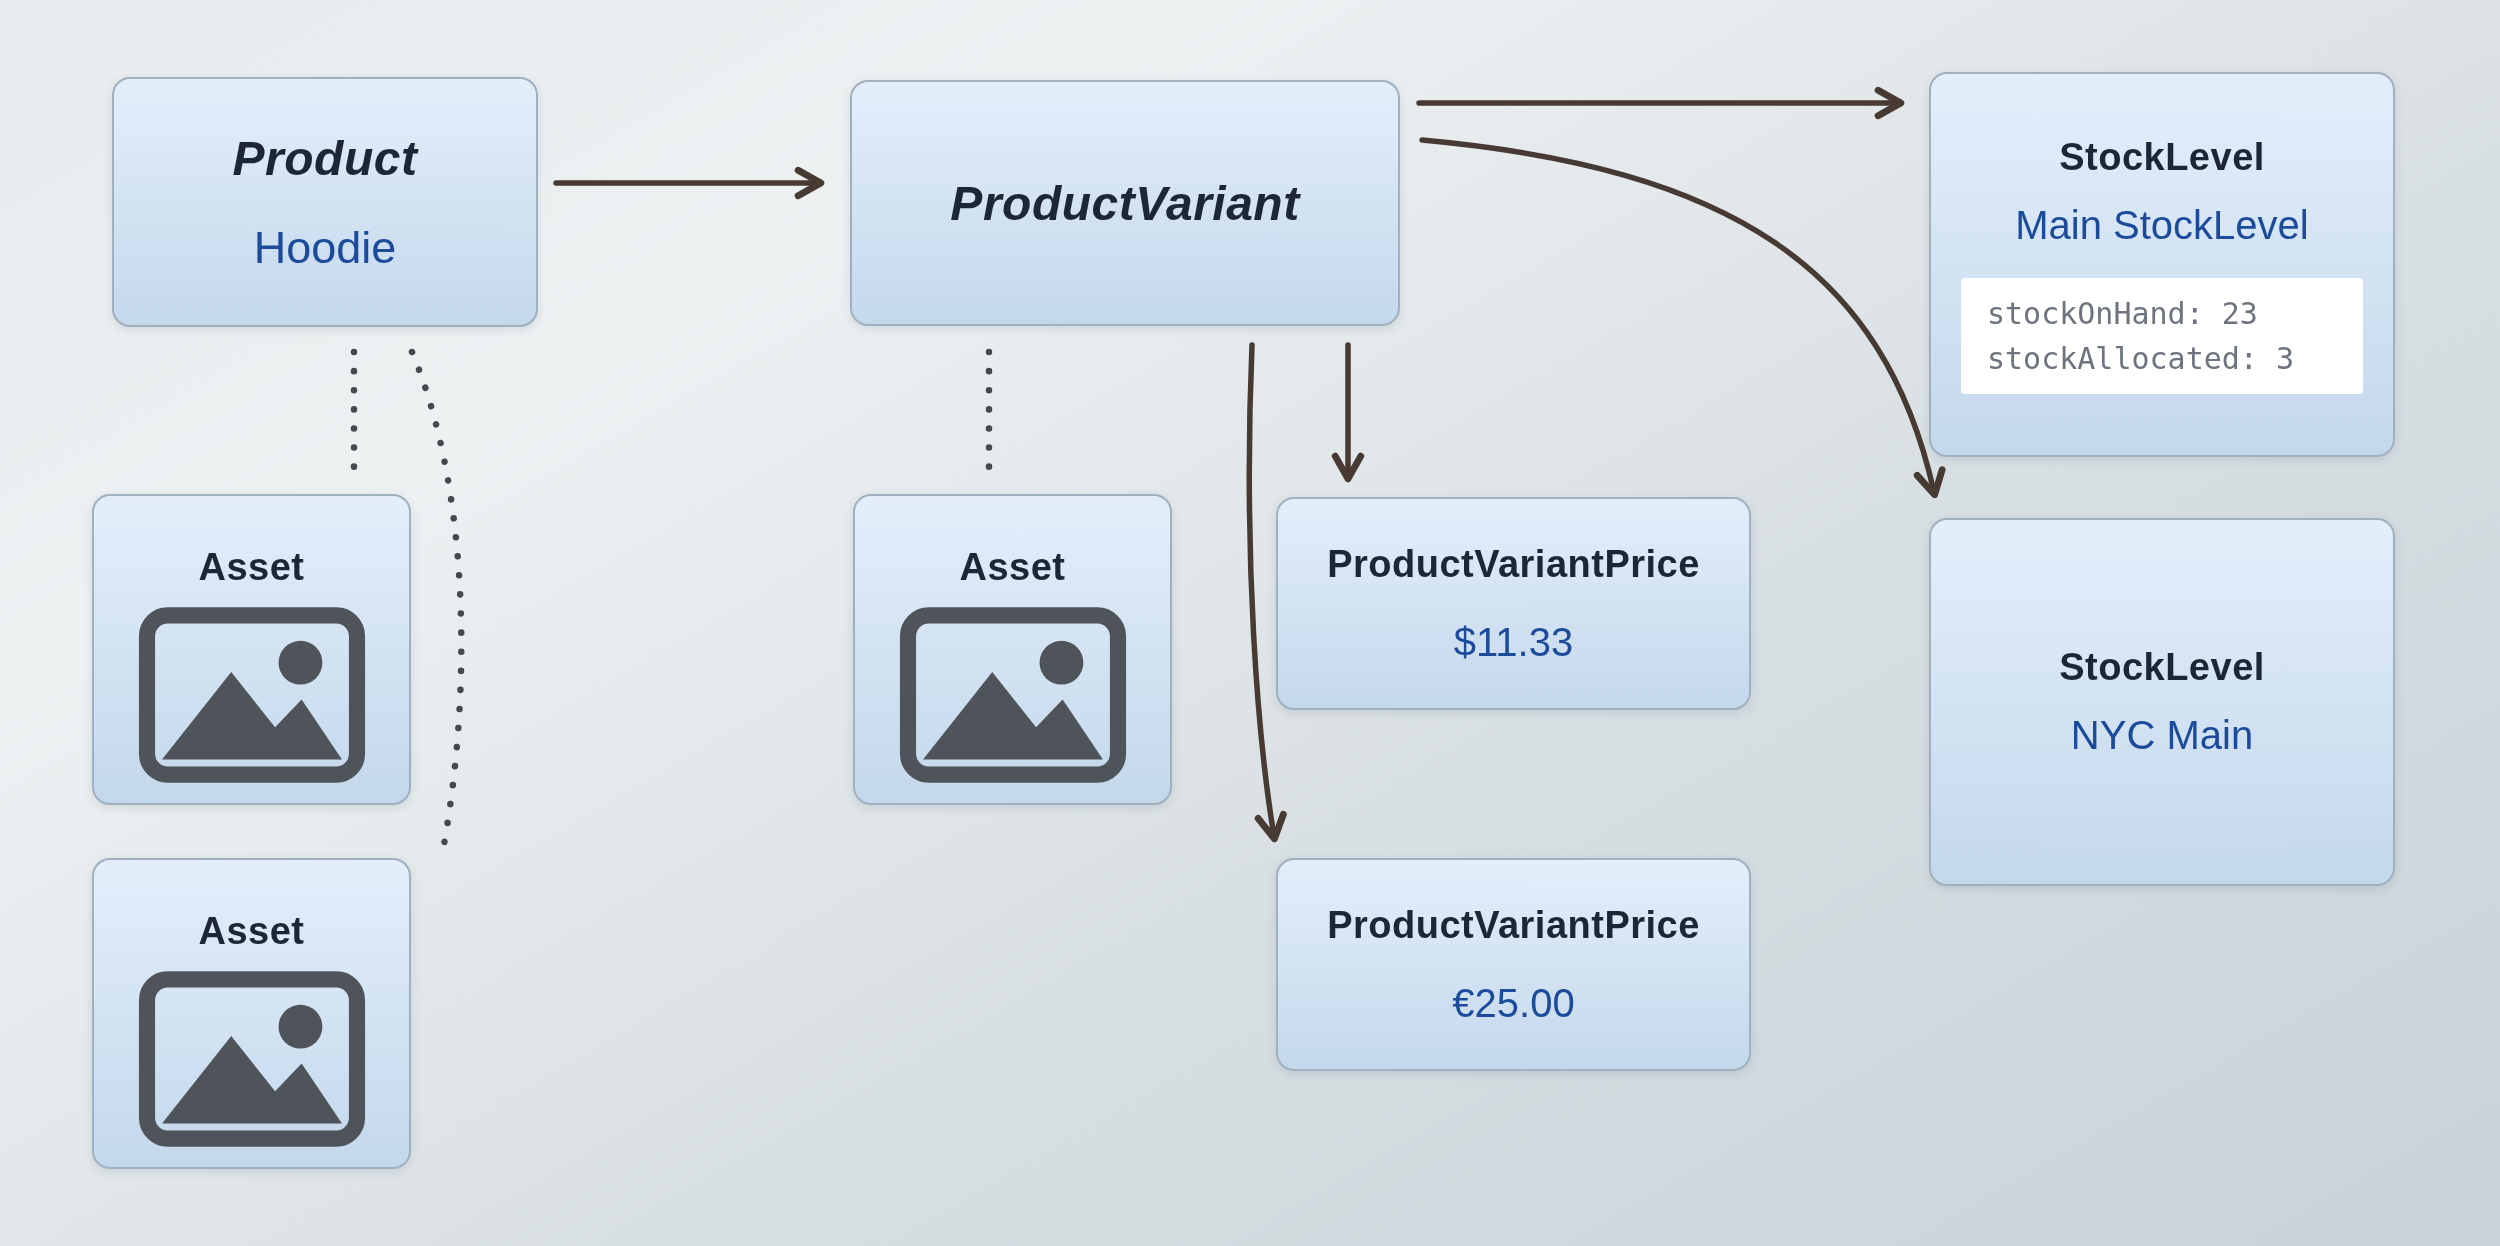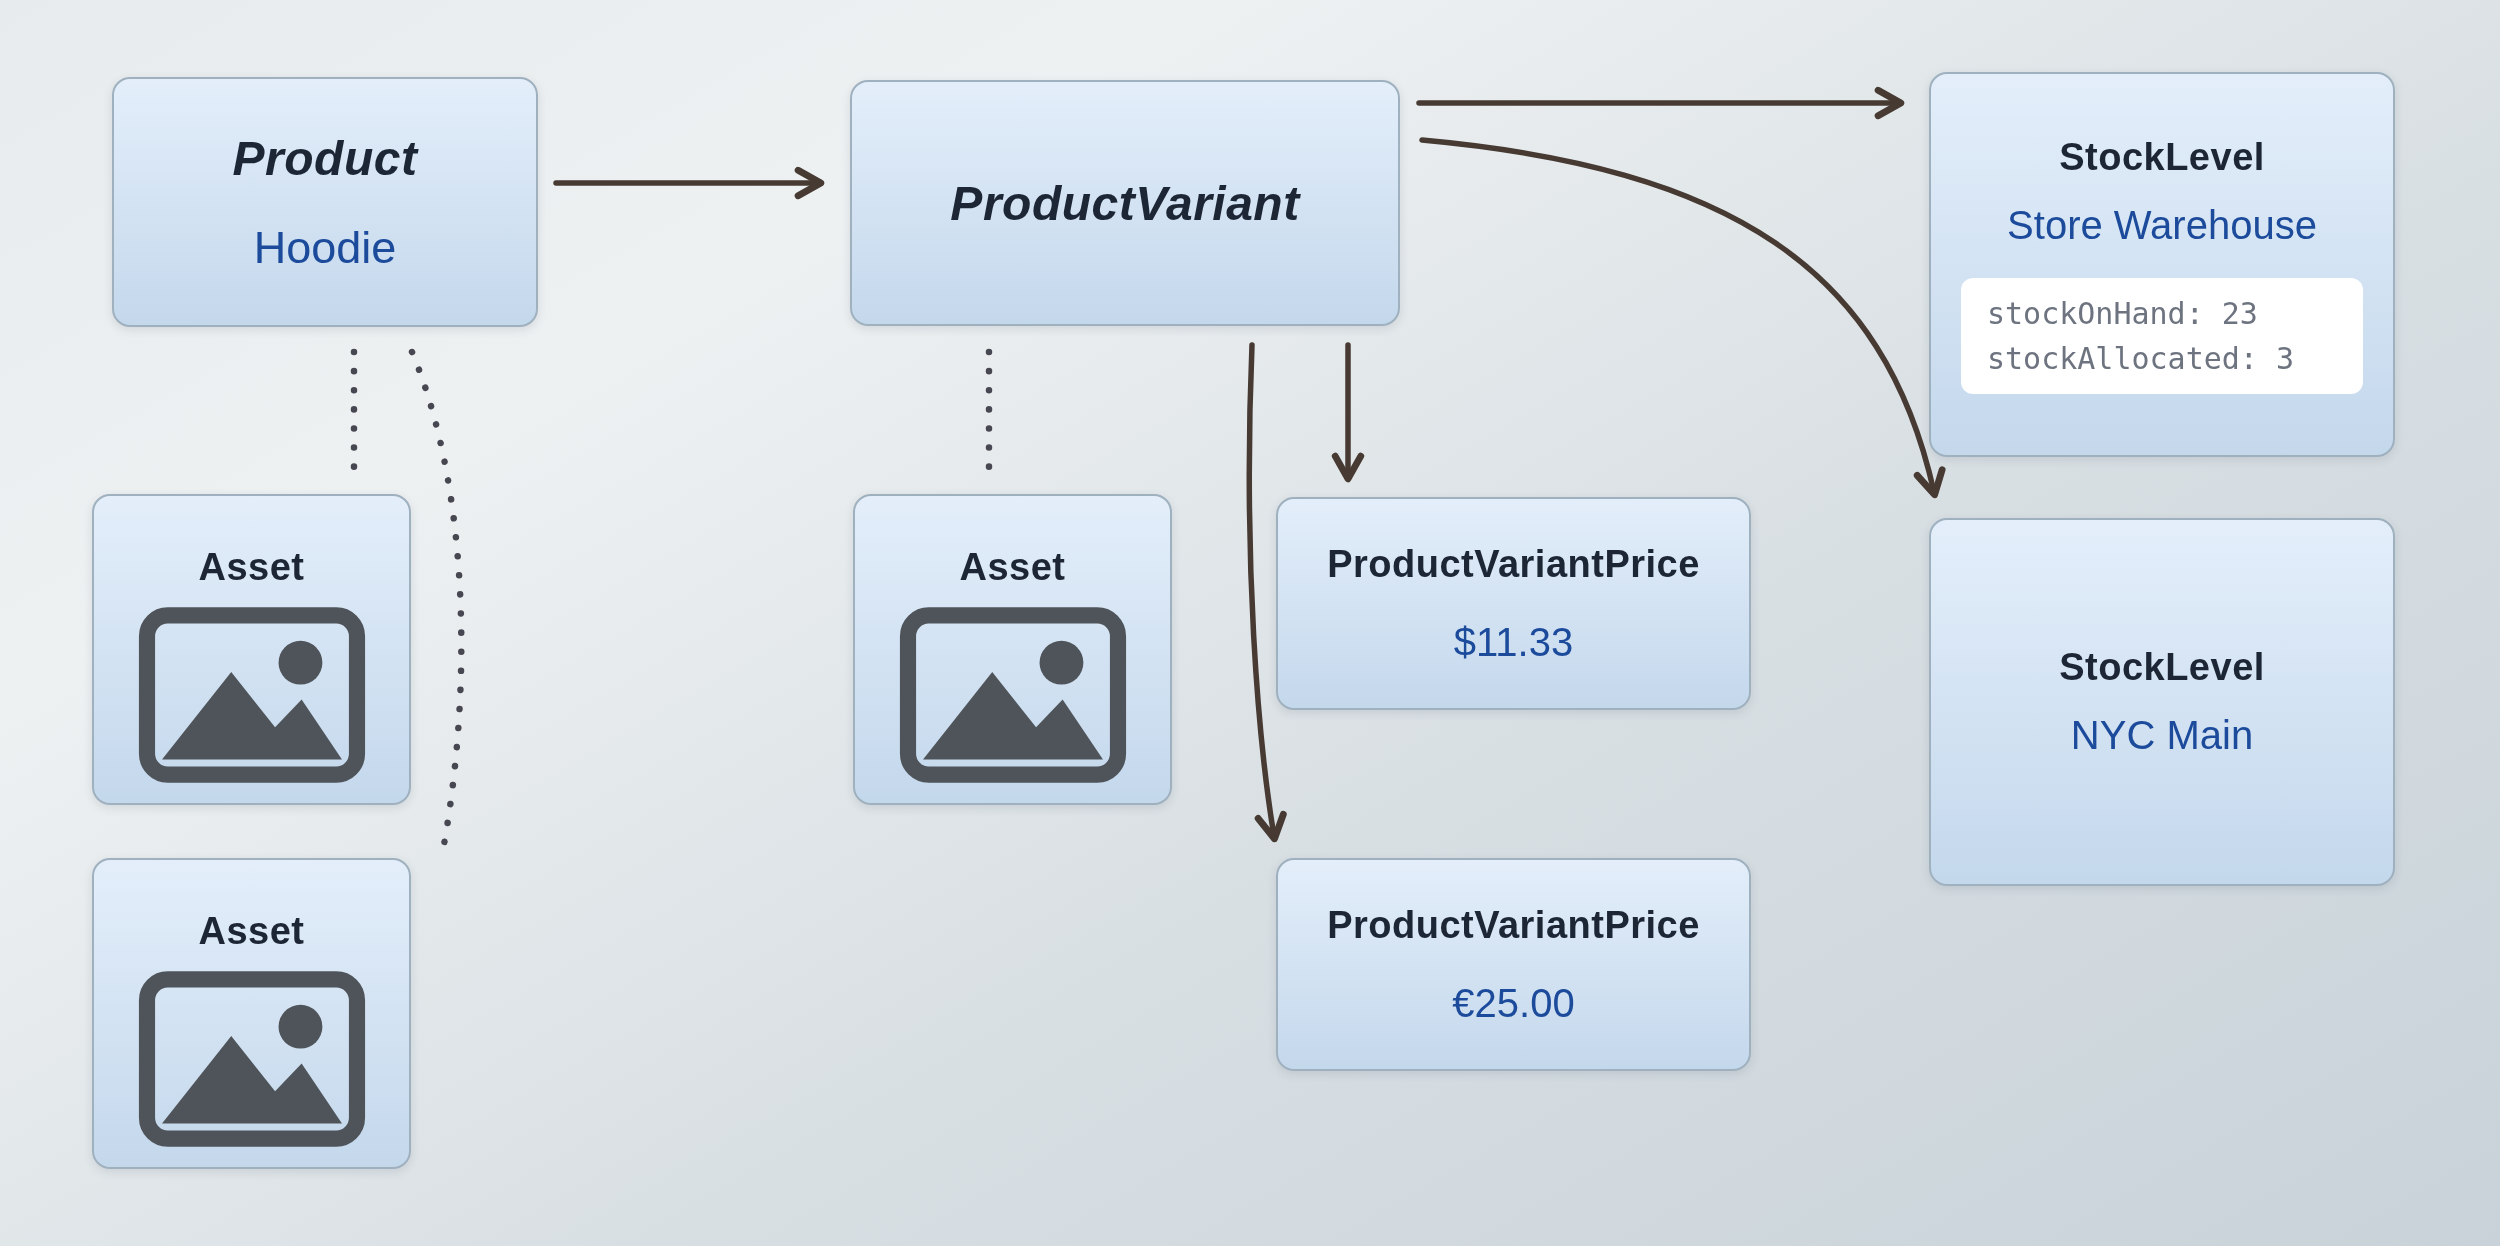--- a/index.html
+++ b/index.html
@@ -43,21 +43,21 @@
   #node-variant        { left: 850px;  top: 80px;  width: 550px; height: 246px; gap: 36px; }
 
   
   #node-stock-main     { left: 1929px; top: 72px;  width: 466px; height: 385px; gap: 24px; padding: 26px 0; }
   #node-stock-nyc      { left: 1929px; top: 518px; width: 466px; height: 368px; gap: 24px; padding: 26px 0; }
 
   .codebox {
     align-self: stretch;
     margin: 6px 30px 0 30px;
     background: #ffffff;
-    border-radius: 12px;
+    border-radius: 4px;
     padding: 18px 26px;
     display: flex;
     flex-direction: column;
     gap: 10px;
   }
   .codeline {
     font-family: "DejaVu Sans Mono", monospace;
     font-size: 30px;
     color: #6d7480;
     text-align: left;
@@ -103,21 +103,21 @@
     <div class="title lg">Product</div>
     <div class="subtitle lg">Hoodie</div>
   </div>
 
   <div class="node" id="node-variant">
     <div class="title lg">ProductVariant</div>
   </div>
 
   <div class="node" id="node-stock-main">
     <div class="title">StockLevel</div>
-    <div class="subtitle">Store Warehouse</div>
+    <div class="subtitle">Main StockLevel</div>
     <div class="codebox">
       <div class="codeline">stockOnHand: 23</div>
       <div class="codeline">stockAllocated: 3</div>
     </div>
   </div>
 
   <div class="node" id="node-stock-nyc">
     <div class="title">StockLevel</div>
     <div class="subtitle">NYC Main</div>
   </div>

